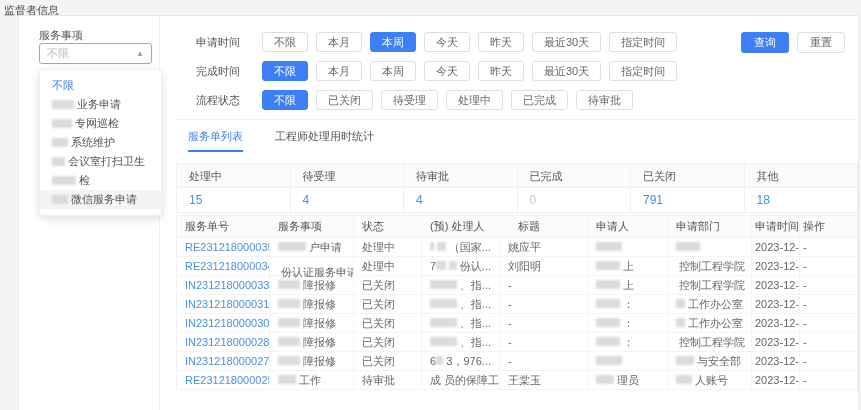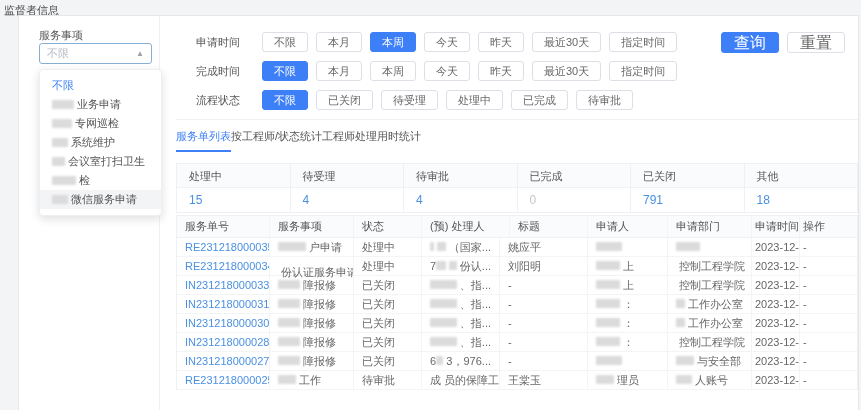--- a/index.html
+++ b/index.html
@@ -35,33 +35,33 @@
   
   .redact {
     display:inline-block; height:9px; border-radius:1px; background:#dbdbdb;
     filter:blur(1.3px); vertical-align:middle; margin:0 3px 2px 0;
   }
   
   .right-pane { margin-left:141px; position:relative; height:100%; }
   .top-actions { position:absolute; top:16px; right:13px; display:flex; gap:8px; z-index:2; }
   .btn {
     height:21px; line-height:19px; padding:0 12px; border-radius:3px;
-    border:1px solid #dcdfe6; background:#fff; color:#666; cursor:pointer; font-size:16px;
+    border:1px solid #dcdfe6; background:#fff; color:#666; cursor:pointer; font-size:11px;
   }
   .btn.primary { background:#3d7ff7; border-color:#3d7ff7; color:#fff; }
   .filters { padding:16px 0 0 36px; }
   .filter-row { display:flex; align-items:center; height:20px; margin-bottom:9px; white-space:nowrap; }
   .filter-label { width:52px; margin-right:14px; color:#555; flex:none; }
   .fbtn {
     display:inline-block; height:20px; line-height:18px; padding:0 11px; margin-right:8px;
     border:1px solid #dcdfe6; border-radius:3px; background:#fff; color:#666; cursor:pointer;
   }
   .fbtn.active { background:#3d7ff7; border-color:#3d7ff7; color:#fff; }
   .h-divider { margin:9px 0 0 16px; width:682px; border-top:1px solid #f0f1f3; }
-  .tabs { display:flex; margin-left:16px; padding-top:9px; }
+  .tabs { display:flex; gap:32px; margin-left:28px; padding-top:9px; }
   .tab { line-height:14px; padding-bottom:7px; color:#555; cursor:pointer; }
   .tab.active { color:#3d7ff7; border-bottom:2px solid #3d7ff7; }
   
   .summary { display:flex; margin:11px 0 0 16px; width:682px; border:1px solid #eef0f3; }
   .sum-col { flex:1 1 0; border-left:1px solid #eef0f3; min-width:0; }
   .sum-col:first-child { border-left:none; }
   .sum-h { background:#fafbfc; border-bottom:1px solid #eef0f3; padding:5px 12px; height:24px; color:#555; }
   .sum-v { padding:5px 12px; height:24px; color:#4a90e2; font-size:12px; cursor:pointer; }
   .sum-v.muted { color:#c3c7cd; cursor:default; }
   .export-row { display:flex; justify-content:flex-end; margin:6px 3px 0 0; }
@@ -136,21 +136,20 @@
           <span class="fbtn">待受理</span>
           <span class="fbtn">处理中</span>
           <span class="fbtn">已完成</span>
           <span class="fbtn">待审批</span>
         </div>
       </div>
     <div class="h-divider"></div>
 
     <div class="tabs" id="tabs">
         <span class="tab active">服务单列表</span>
-        <span class="tab">按工程师/状态统计</span>
         <span class="tab">工程师处理用时统计</span>
       </div>
 
     <div class="summary" id="summary">
         <div class="sum-col">
           <div class="sum-h">处理中</div>
           <div class="sum-v">15</div>
         </div>
         <div class="sum-col">
           <div class="sum-h">待受理</div>

